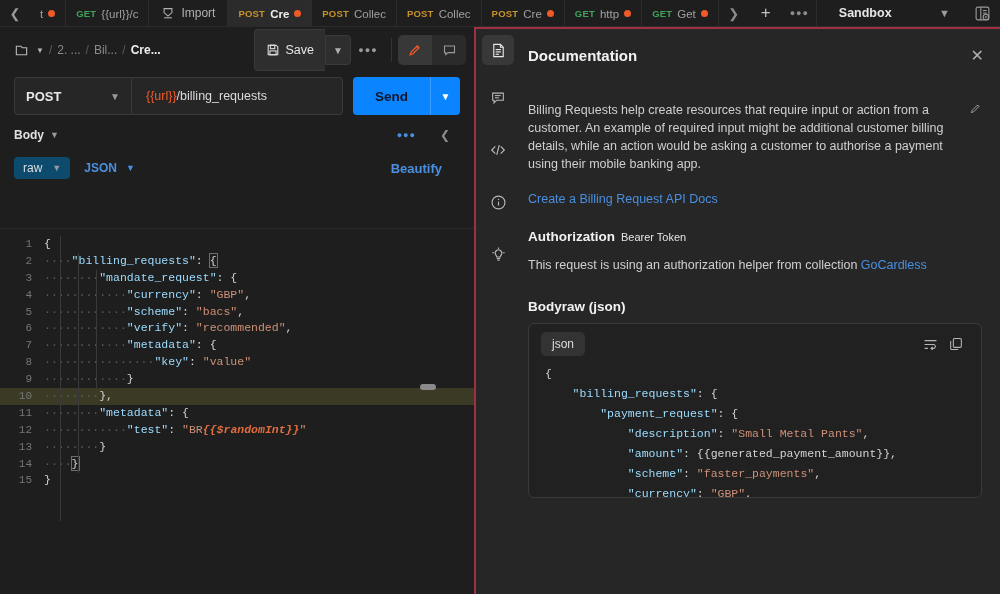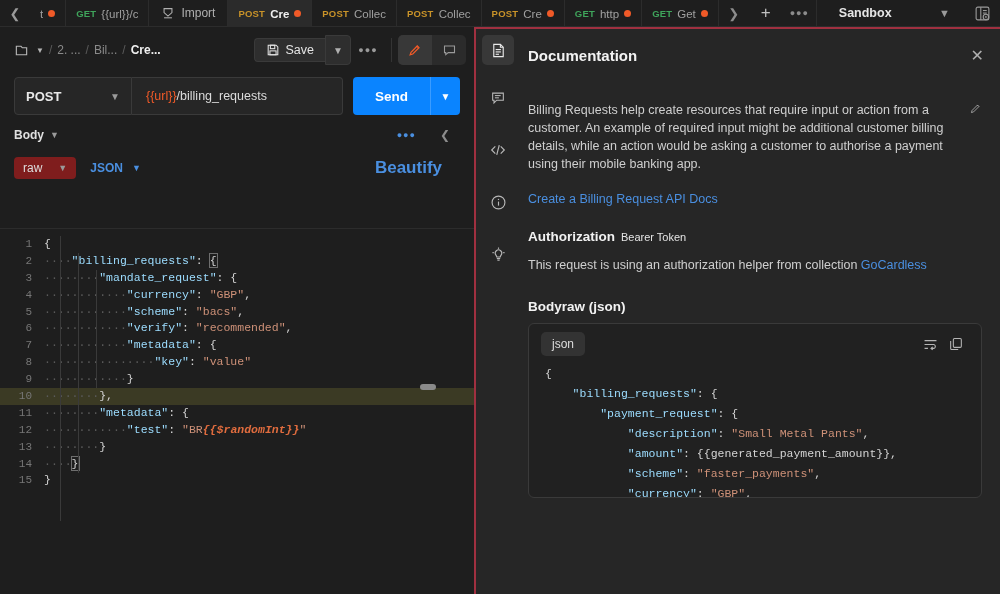--- a/index.html
+++ b/index.html
@@ -56,21 +56,21 @@
 
   
   .left { position: absolute; top: 27px; left: 0; width: 474px; height: 567px; background:#1e1e1e; }
 
   .crumbbar { height: 46px; display:flex; align-items:center; padding: 0 8px 0 14px; }
   .crumbs { display:flex; align-items:center; gap:5px; font-size: 12px; color:#8a8a8a; flex: 1;}
   .crumbs .sep { color:#5c5c5c; }
   .crumbs .cur { color:#f0f0f0; font-weight:bold; }
   .crumb-caret { color:#b5b5b5; font-size:8px; margin-left:2px;}
   .savebtn {
-    display:flex; align-items:center; gap:6px; height:24px; padding: 0 11px;
+    display:flex; align-items:center; gap:6px; height:42px; padding: 0 11px;
     background:#2e2e2e; border:1px solid #3a3a3a; border-right:none;
     border-radius: 4px 0 0 4px; font-size:12.5px; color:#e4e4e4; cursor:pointer;
   }
   .savecaret{
     display:flex; align-items:center; justify-content:center; width:26px; height:30px;
     background:#2e2e2e; border:1px solid #3a3a3a; border-radius:0 4px 4px 0;
     color:#b0b0b0; font-size:10px; cursor:pointer;
   }
   .dots-btn{ width:34px; height:30px; display:flex;align-items:center;justify-content:center;
     color:#9a9a9a; font-size:9px; letter-spacing:1px; cursor:pointer;}
@@ -87,44 +87,44 @@
   }
   .methodsel .chev { color:#9a9a9a; font-size:10px; font-weight:normal;}
   .urlinput {
     flex:1; height:38px; background:#262626; border:1px solid #3a3a3a; border-left:none;
     border-radius:0 4px 4px 0; display:flex; align-items:center; padding-left:14px;
     font-size:12.5px; color:#dcdcdc; cursor:text;
     font-family:"Liberation Sans", sans-serif;
   }
   .urlinput .var { color:#f05a28; }
   .sendwrap { display:flex; margin-left:10px; }
-  .sendbtn { height:38px; padding: 4px 22px; background:#0a84ff; color:#ffffff;
+  .sendbtn { height:38px; padding: 4px 22px; background:#0a84ff; color:#0f172a;
      border-radius:4px 0 0 4px; font-size:13.5px; font-weight:bold;
      display:flex;align-items:center; cursor:pointer; }
   .sendcaret { height:38px; width:30px; background:#0a84ff; color:#fff;
      border-radius:0 4px 4px 0; display:flex;align-items:center;justify-content:center;
      font-size:10px; cursor:pointer; border-left:1px solid rgba(255,255,255,.2); }
 
   .bodytabs { display:flex; align-items:center; height:32px; padding: 0 14px; }
   .btitem { display:flex; align-items:center; gap:6px; font-size:12px; color:#e0e0e0;
      font-weight:bold; cursor:pointer;}
   .btitem .chev{ color:#9a9a9a; font-size:9px; font-weight:normal;}
   .bodytabs .spacer{ flex:1; }
   .bt-dots { color:#4a8fe0; font-size:9px; letter-spacing:1px; cursor:pointer; padding-right: 14px;}
   .collapse-chev { width: 30px; text-align:center; color:#8c8c8c; font-size:12px; cursor:pointer;}
 
   .fmtrow { display:flex; align-items:center; height:34px; padding: 0 14px; gap: 14px;}
-  .rawsel { display:flex; align-items:center; gap:16px; background:#7f1d1d;
+  .rawsel { display:flex; align-items:center; gap:10px; background:#0c4a6e;
      border-radius:4px; padding: 4px 9px; font-size:12px; color:#ddd; cursor:pointer;}
   .rawsel .chev { color:#9a9a9a; font-size:9px;}
   .jsonsel { display:flex; align-items:center; gap:9px; font-size:12px; color:#4a8fe0;
      font-weight:bold; cursor:pointer;}
   .jsonsel .chev { font-size:9px; font-weight:normal;}
   .fmtrow .spacer { flex:1; }
-  .beautify { font-size:17px; color:#4a8fe0; font-weight:bold; cursor:pointer; padding-right:18px;}
+  .beautify { font-size:13px; color:#4a8fe0; font-weight:bold; cursor:pointer; padding-right:18px;}
 
   
   .editor { position:absolute; top:201px; left:0; width:474px; height:393px;
      background:#1e1e1e; border-top:1px solid #2c2c2c; overflow:hidden; }
   .ed-inner { position:relative; font-family:"Liberation Mono", monospace;
      font-size:11.5px; line-height:16.9px; padding-top:7px; }
   .ln {
     display:flex; height:16.9px; white-space:pre; position:relative;
   }
   .ln.hl { background:#3b3a24; }

